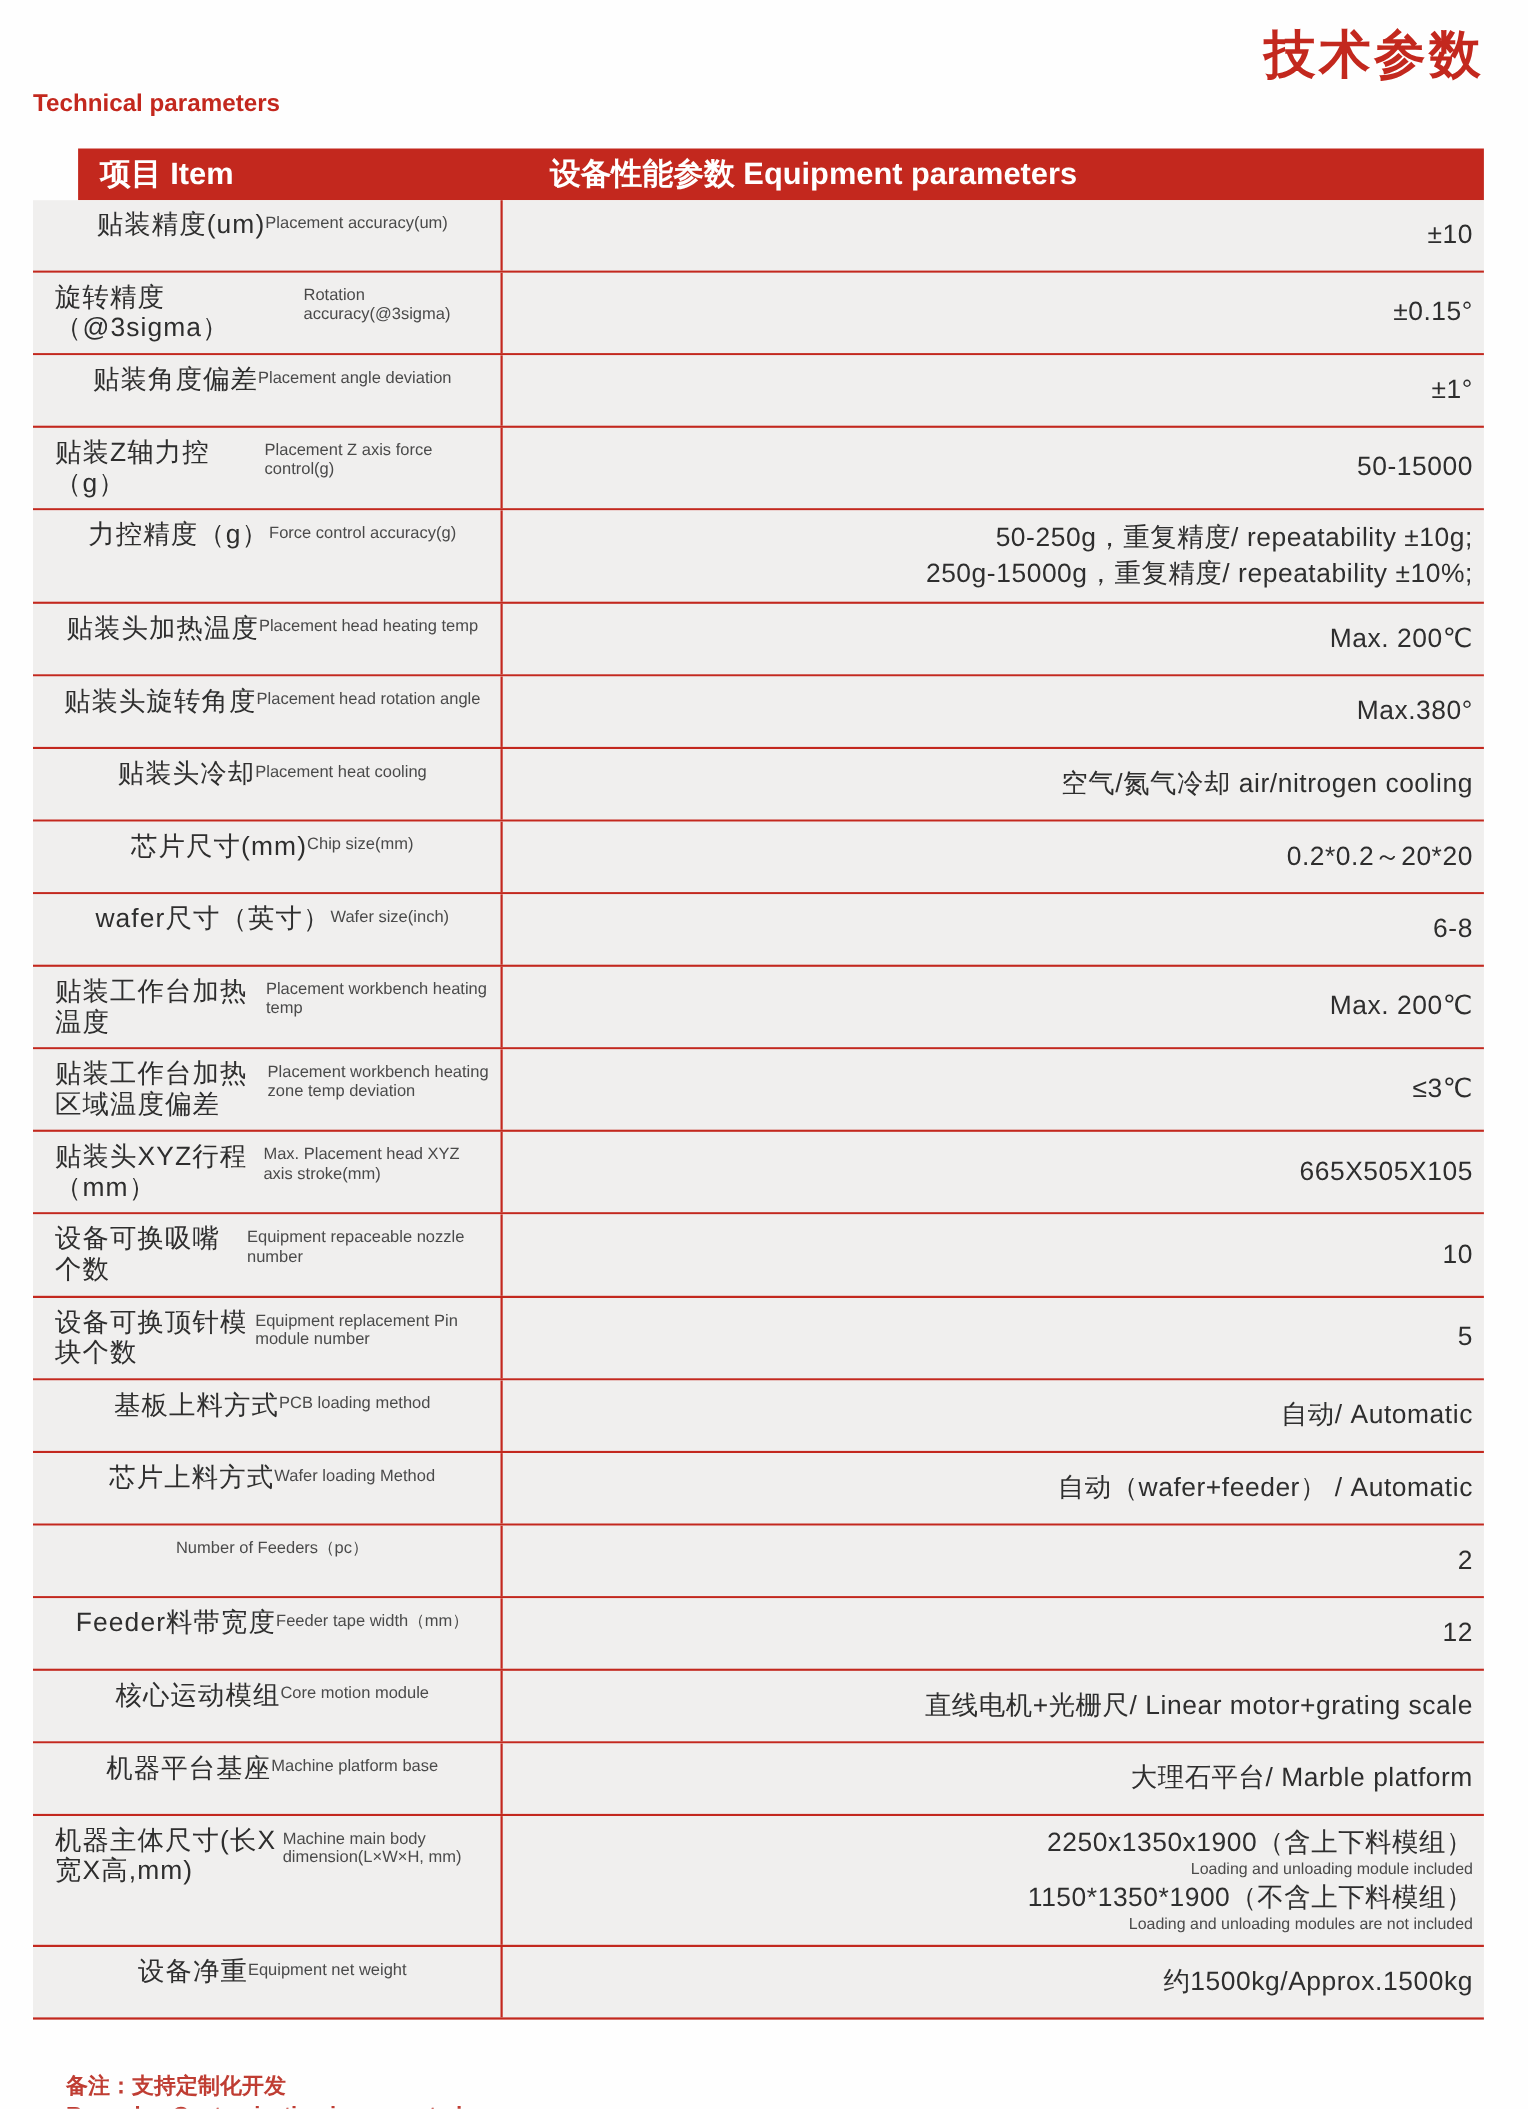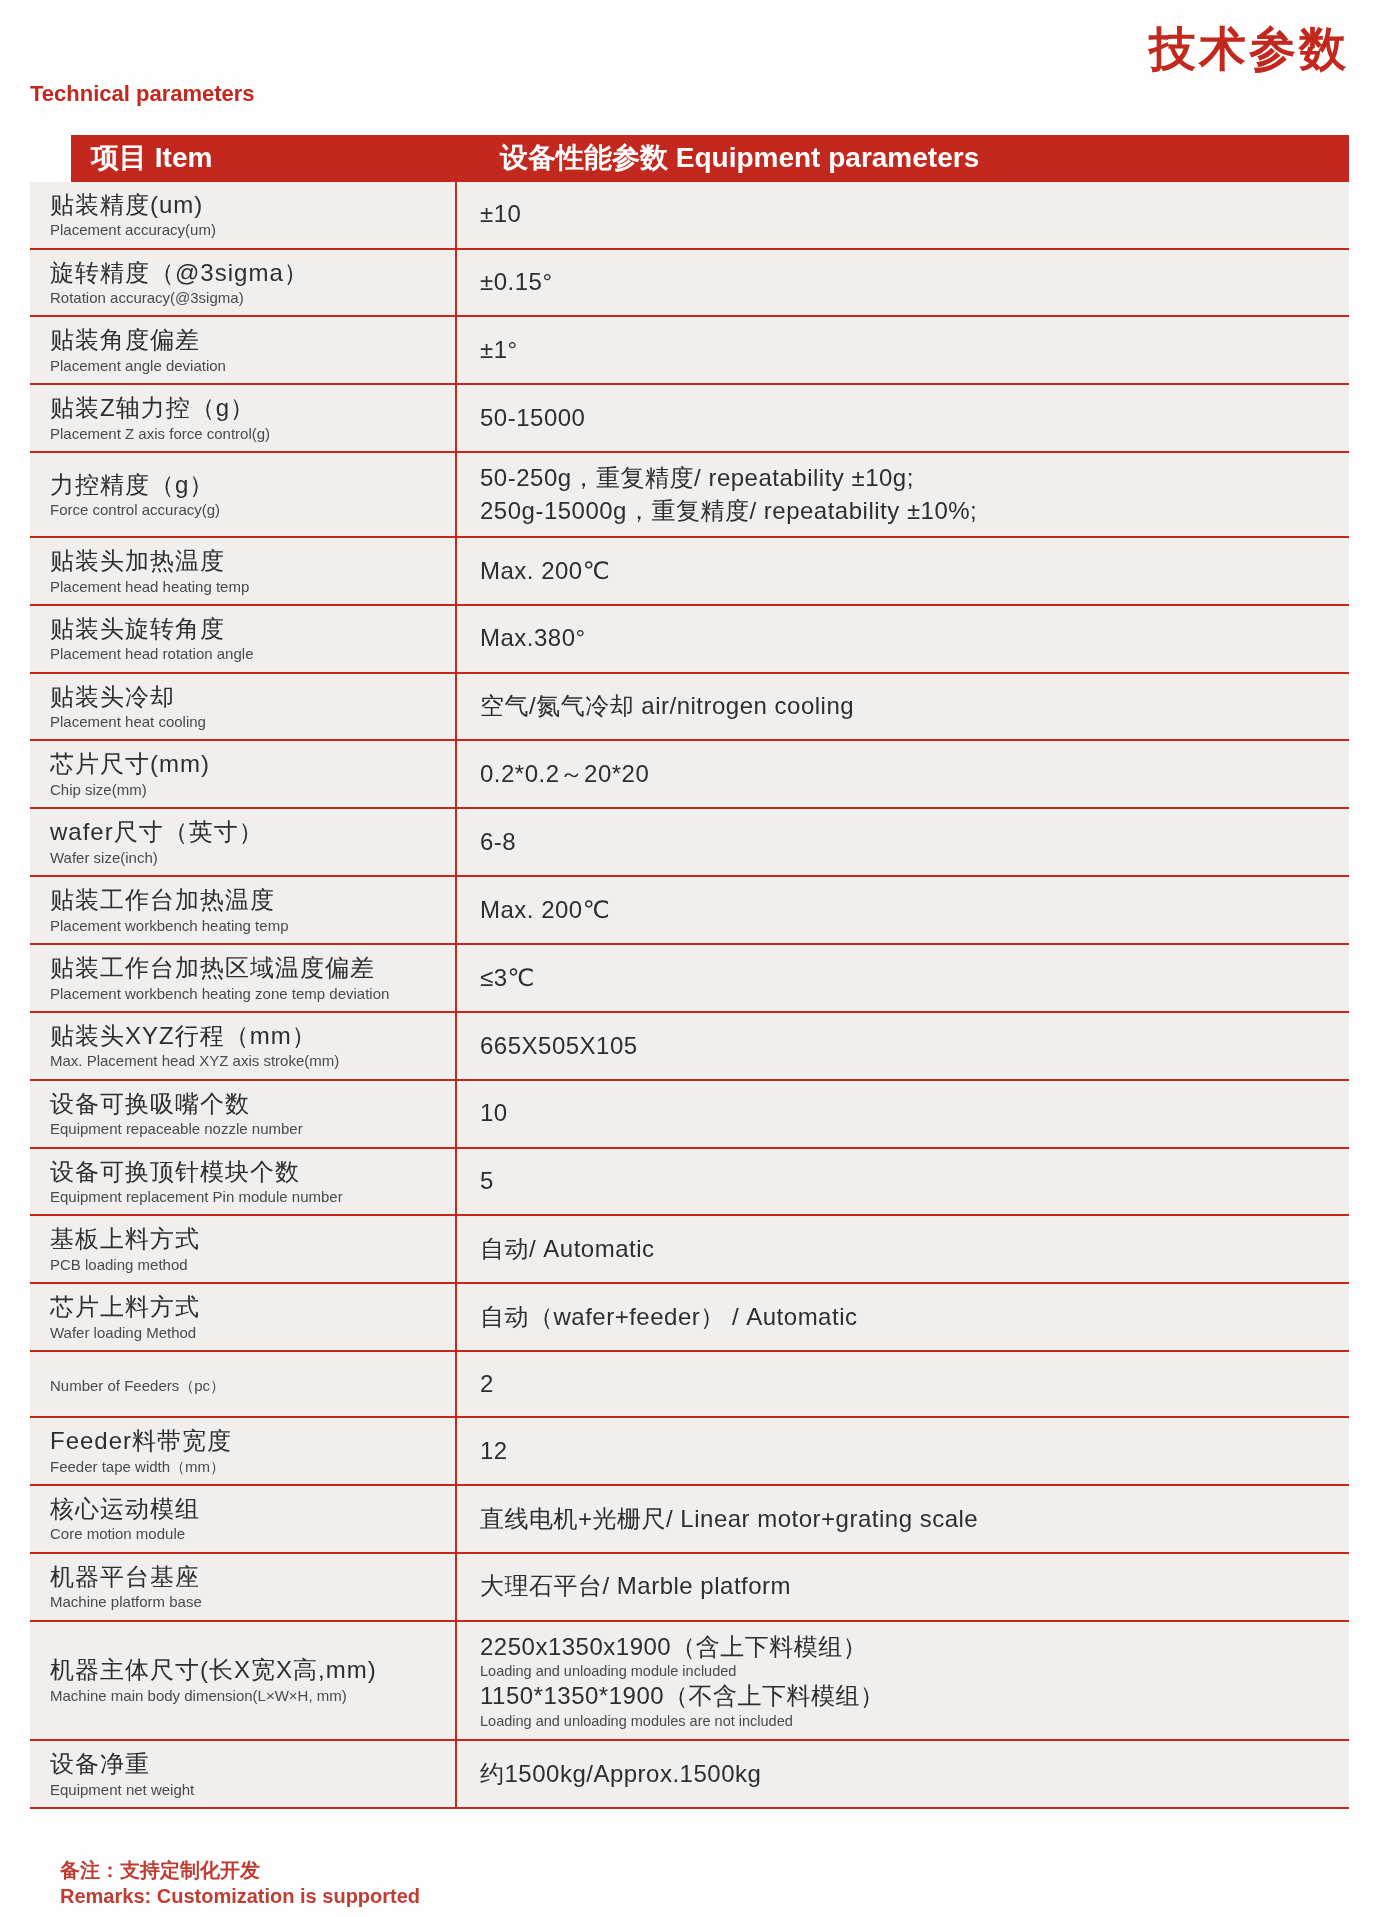--- a/index.html
+++ b/index.html
@@ -49,21 +49,21 @@
   .trow{
     display:flex;
     background:var(--row-bg);
     border-bottom:2.5px solid var(--accent);
     align-items:stretch;
   }
   .cell-label{
     width:425px;
     padding:9px 10px 9px 20px;
     display:flex;
-    flex-direction:column;
+    flex-direction:row;
     justify-content:center;
   }
   .label-cn{
     font-size:24px;
     color:#2e2e2e;
     line-height:1.15;
     letter-spacing:1px;
   }
   .label-en{
     font-size:15px;
@@ -71,20 +71,21 @@
     margin-top:3px;
     line-height:1.15;
   }
   .cell-value{
     flex:1;
     border-left:2.5px solid var(--accent);
     padding:9px 10px 9px 23px;
     display:flex;
     flex-direction:column;
     justify-content:center;
+    text-align:right;
   }
   .trow{min-height:66px;}
   .value-line{
     font-size:24px;
     color:#2e2e2e;
     line-height:1.35;
     letter-spacing:0.5px;
   }
   .value-line.small{
     font-size:14.5px;

